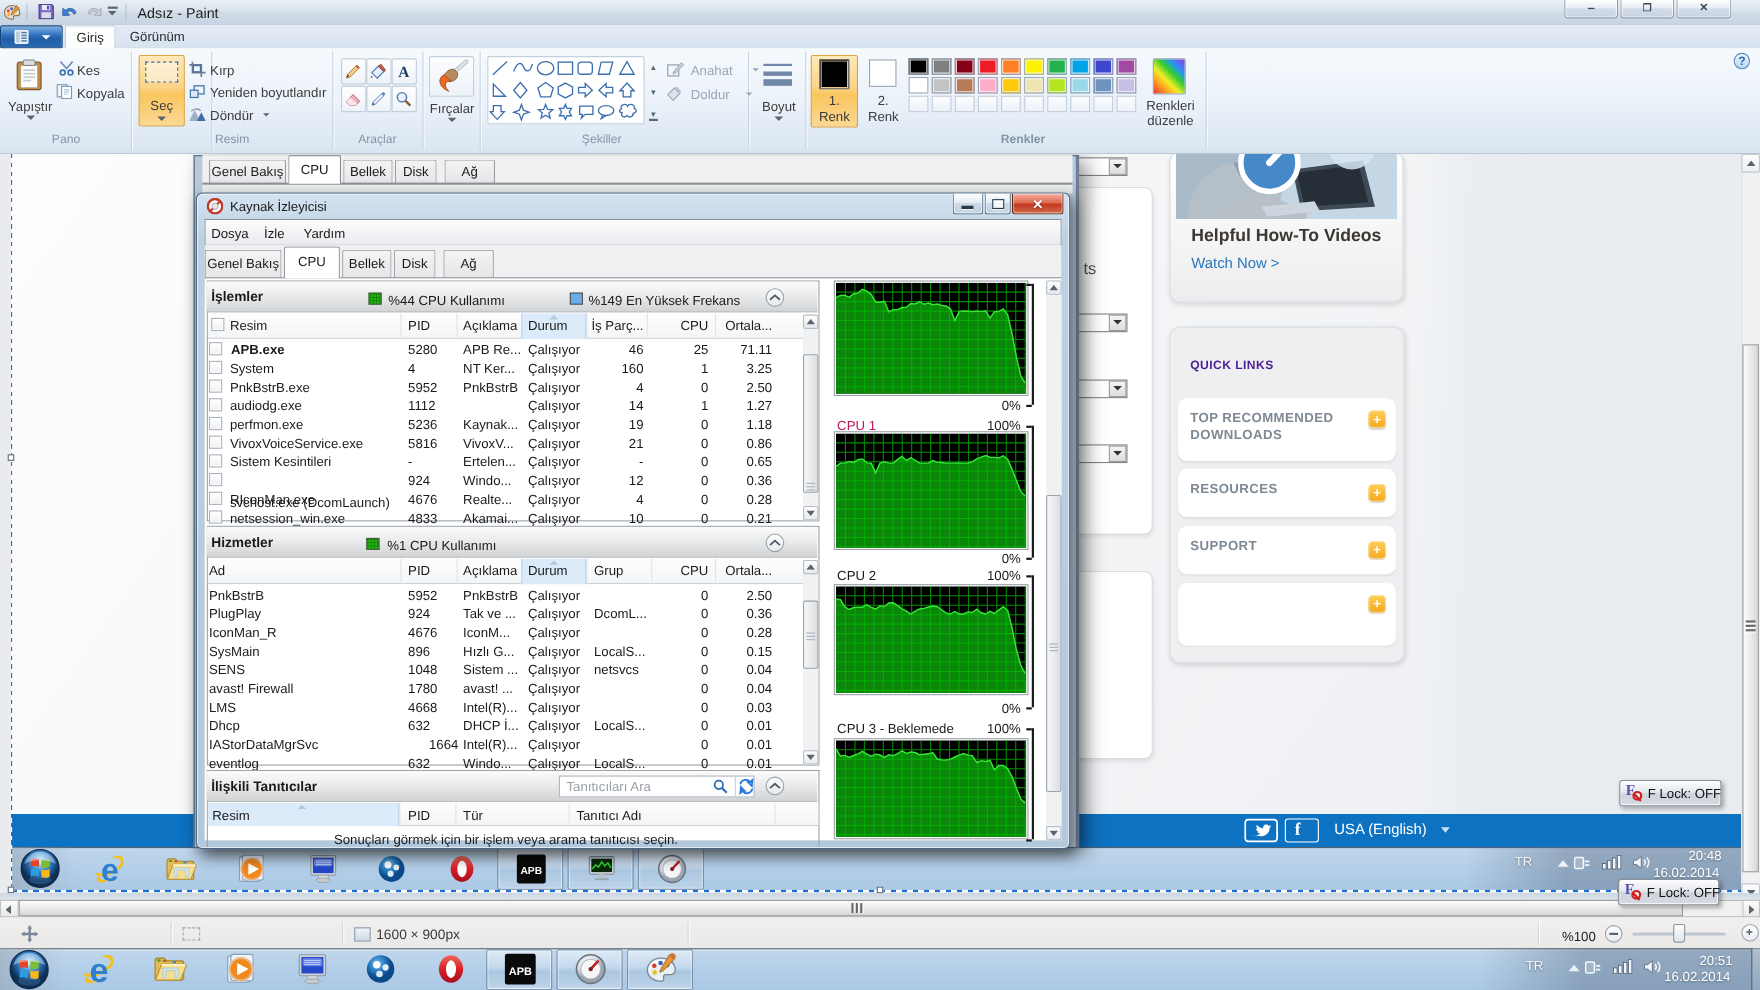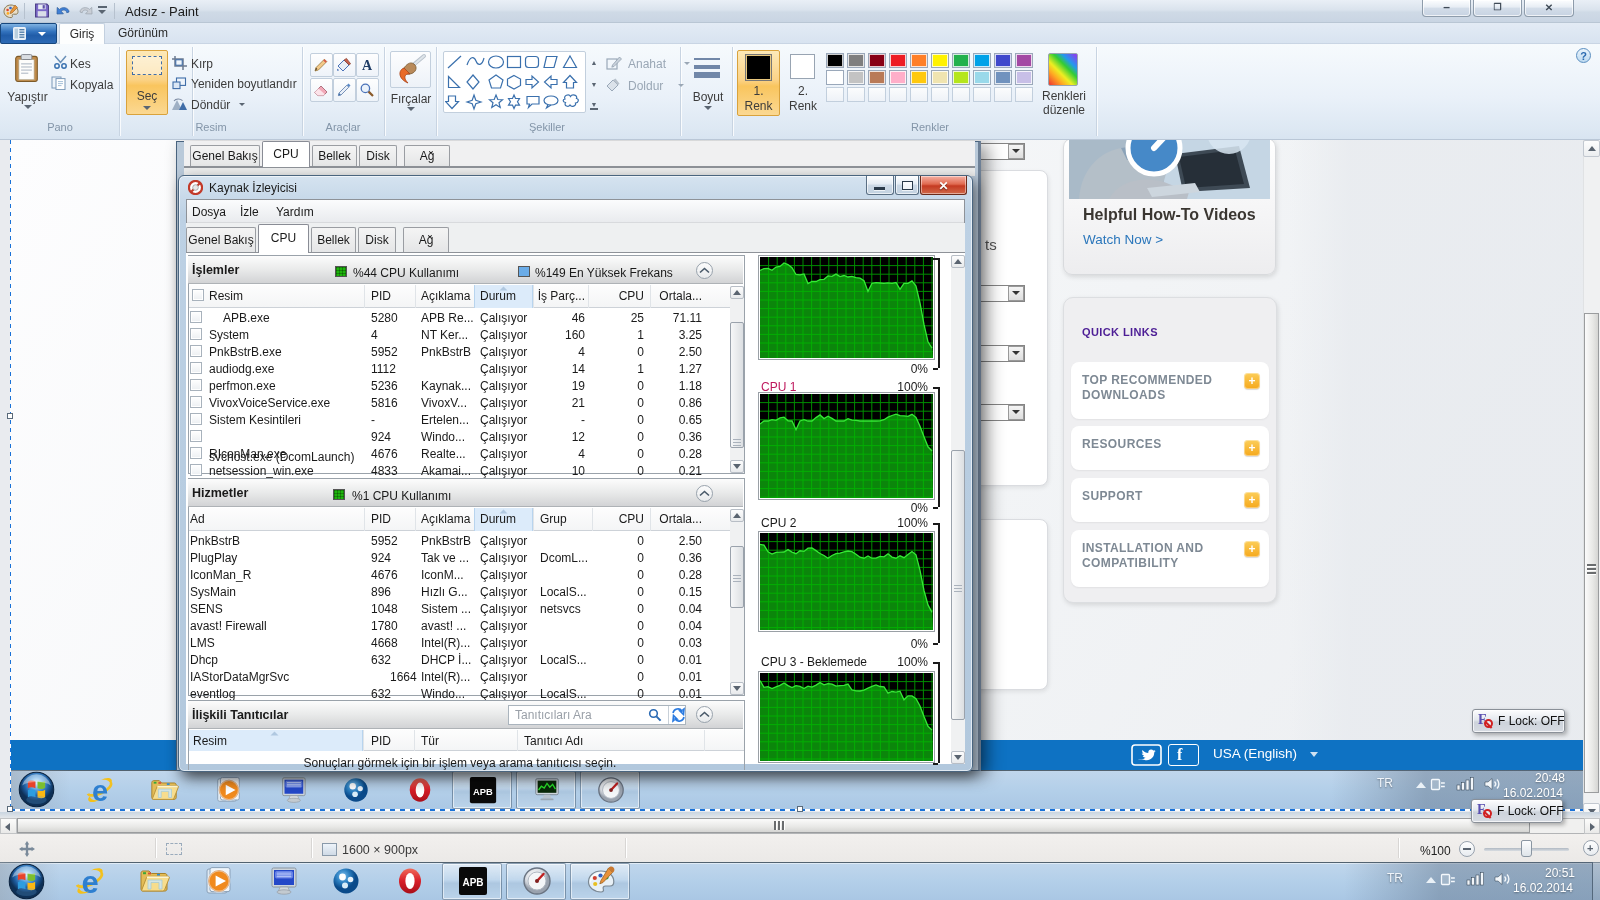--- a/index.html
+++ b/index.html
@@ -56,21 +56,21 @@
 <div style="left:302px;top:47px;width:1px;height:89px;background:#c8d4e2;box-shadow:1px 0 0 rgba(255,255,255,.8);"></div>
 <div style="left:384px;top:47px;width:1px;height:89px;background:#c8d4e2;box-shadow:1px 0 0 rgba(255,255,255,.8);"></div>
 <div style="left:436px;top:47px;width:1px;height:89px;background:#c8d4e2;box-shadow:1px 0 0 rgba(255,255,255,.8);"></div>
 <div style="left:680px;top:47px;width:1px;height:89px;background:#c8d4e2;box-shadow:1px 0 0 rgba(255,255,255,.8);"></div>
 <div style="left:732px;top:47px;width:1px;height:89px;background:#c8d4e2;box-shadow:1px 0 0 rgba(255,255,255,.8);"></div>
 <div style="left:1096px;top:47px;width:1px;height:89px;background:#c8d4e2;box-shadow:1px 0 0 rgba(255,255,255,.8);"></div>
 <div style="left:10px;top:121px;width:100px;height:12px;font-size:11px;color:#8395a8;text-align:center;">Pano</div>
 <div style="left:161px;top:121px;width:100px;height:12px;font-size:11px;color:#8395a8;text-align:center;">Resim</div>
 <div style="left:293px;top:121px;width:100px;height:12px;font-size:11px;color:#8395a8;text-align:center;">Araçlar</div>
 <div style="left:497px;top:121px;width:100px;height:12px;font-size:11px;color:#8395a8;text-align:center;">Şekiller</div>
-<div style="left:880px;top:121px;width:100px;height:12px;font-size:11px;color:#8395a8;text-align:center;">Renkler</div>
+<div style="left:880px;top:121px;width:100px;height:12px;font-size:11px;color:#8395a8;text-align:center;font-weight:bold;">Renkler</div>
 <svg style="left:13px;top:53px" width="27" height="31" viewBox="0 0 30 32">
 <rect x="3" y="2.5" width="24" height="28" rx="2.5" fill="#c08b4a" stroke="#7d5a28" stroke-width="1.2"></rect>
 <rect x="6.5" y="6" width="17" height="22.5" fill="#fdfdfb" stroke="#b0a284" stroke-width=".8"></rect>
 <rect x="9" y="0.5" width="12" height="5.5" rx="1.5" fill="#d9dde2" stroke="#7a7f88" stroke-width="1"></rect>
 <rect x="9" y="10" width="12" height="1.6" fill="#c3cad2"></rect>
     <rect x="9" y="13.5" width="12" height="1.6" fill="#c3cad2"></rect>
 <rect x="9" y="17" width="12" height="1.6" fill="#c3cad2"></rect>
     <rect x="9" y="20.5" width="8" height="1.6" fill="#c3cad2"></rect>
 </svg>
 <div style="left:0px;top:90px;width:55px;height:12px;font-size:12px;color:#3c3c3c;text-align:center;">Yapıştır</div>
@@ -291,21 +291,20 @@
 <div style="left:1061px;top:222px;width:198px;height:57px;background:#fff;border-radius:8px;box-shadow:0 1px 2px rgba(0,0,0,.06);"></div>
 <div style="left:1072px;top:233px;width:150px;height:41px;font-size:12px;font-weight:bold;color:#7e8994;letter-spacing:.4px;line-height:15px;">TOP RECOMMENDED<br>DOWNLOADS</div>
 <div style="left:1234px;top:233px;width:16px;height:16px;background:linear-gradient(#fcce5a,#f5a81c);border-radius:4px;color:#fff;font-size:12px;font-weight:bold;text-align:center;line-height:16px;box-shadow:inset 0 0 0 1px rgba(255,255,255,.4),0 1px 1px rgba(0,0,0,.15);">+</div>
 <div style="left:1061px;top:286px;width:198px;height:44px;background:#fff;border-radius:8px;box-shadow:0 1px 2px rgba(0,0,0,.06);"></div>
 <div style="left:1072px;top:297px;width:150px;height:28px;font-size:12px;font-weight:bold;color:#7e8994;letter-spacing:.4px;line-height:15px;">RESOURCES</div>
 <div style="left:1234px;top:300.0px;width:16px;height:16px;background:linear-gradient(#fcce5a,#f5a81c);border-radius:4px;color:#fff;font-size:12px;font-weight:bold;text-align:center;line-height:16px;box-shadow:inset 0 0 0 1px rgba(255,255,255,.4),0 1px 1px rgba(0,0,0,.15);">+</div>
 <div style="left:1061px;top:338px;width:198px;height:44px;background:#fff;border-radius:8px;box-shadow:0 1px 2px rgba(0,0,0,.06);"></div>
 <div style="left:1072px;top:349px;width:150px;height:28px;font-size:12px;font-weight:bold;color:#7e8994;letter-spacing:.4px;line-height:15px;">SUPPORT</div>
 <div style="left:1234px;top:352.0px;width:16px;height:16px;background:linear-gradient(#fcce5a,#f5a81c);border-radius:4px;color:#fff;font-size:12px;font-weight:bold;text-align:center;line-height:16px;box-shadow:inset 0 0 0 1px rgba(255,255,255,.4),0 1px 1px rgba(0,0,0,.15);">+</div>
 <div style="left:1061px;top:390px;width:198px;height:57px;background:#fff;border-radius:8px;box-shadow:0 1px 2px rgba(0,0,0,.06);"></div>
-<div style="left:1072px;top:401px;width:150px;height:41px;font-size:12px;font-weight:bold;color:#7e8994;letter-spacing:.4px;line-height:15px;">INSTALLATION AND<br>COMPATIBILITY</div>
 <div style="left:1234px;top:401px;width:16px;height:16px;background:linear-gradient(#fcce5a,#f5a81c);border-radius:4px;color:#fff;font-size:12px;font-weight:bold;text-align:center;line-height:16px;box-shadow:inset 0 0 0 1px rgba(255,255,255,.4),0 1px 1px rgba(0,0,0,.15);">+</div>
 <div style="left:1280px;top:0px;width:293px;height:600px;background:linear-gradient(90deg,rgba(232,235,239,0),rgba(232,235,239,.85) 60px,rgba(232,235,239,.85));"></div>
 <div style="left:0px;top:600px;width:1573px;height:31px;background:#0e72c3;left:0;"></div>
 <svg style="left:1121px;top:604px" width="31" height="22" viewBox="0 0 31 22">
 <rect x="1" y="1" width="29" height="20" rx="3" fill="none" stroke="#fff" stroke-width="1.6"></rect>
 <path d="M7 15.5 C9 16 12.5 15.8 14.5 13.5 C13 13.6 12 12.8 11.7 12 C12.3 12.1 12.9 12 13.2 11.8 C11.7 11.4 10.9 10.5 10.8 9.3 C11.3 9.5 11.9 9.7 12.4 9.6 C11.2 8.7 10.8 7.2 11.5 6.1 C13 7.9 15 9 17.3 9.1 C16.9 7.3 18.3 5.6 20.1 5.6 C21 5.6 21.8 6 22.3 6.6 C23 6.5 23.7 6.2 24.3 5.9 C24.1 6.6 23.6 7.2 23 7.6 C23.6 7.5 24.2 7.3 24.7 7.1 C24.3 7.7 23.8 8.2 23.2 8.6 C23.4 12.6 20.2 16.2 15.7 16.2 C14.2 16.2 12.8 15.8 7 15.5 Z" fill="#fff"></path>
 </svg>
 <div style="left:1158px;top:604px;width:31px;height:22px;border:1.6px solid #fff;border-radius:3px;"></div>
 <div style="left:1167px;top:606px;width:20px;height:18px;font-size:16px;font-weight:bold;color:#fff;font-family:'Liberation Serif',serif;">f</div>
 <div style="left:1203px;top:606px;width:120px;height:16px;font-size:13.5px;color:#fff;">USA (English)</div>
@@ -515,21 +514,21 @@
     </svg>
 <div style="left:199px;top:149px;width:90px;height:13px;font-size:12px;color:#1a1a1a;">Resim</div>
 <div style="left:361px;top:149px;width:90px;height:13px;font-size:12px;color:#1a1a1a;">PID</div>
 <div style="left:411px;top:149px;width:90px;height:13px;font-size:12px;color:#1a1a1a;">Açıklama</div>
 <div style="left:470px;top:149px;width:90px;height:13px;font-size:12px;color:#1a1a1a;">Durum</div>
 <div style="left:505px;top:149px;width:70px;height:13px;font-size:12px;color:#1a1a1a;text-align:right;">İş Parç...</div>
 <div style="left:564px;top:149px;width:70px;height:13px;font-size:12px;color:#1a1a1a;text-align:right;">CPU</div>
 <div style="left:622px;top:149px;width:70px;height:13px;font-size:12px;color:#1a1a1a;text-align:right;">Ortala...</div>
 <div style="left:182px;top:149px;width:12px;height:12px;background:linear-gradient(#fff,#eceff2);border:1px solid #a8b2bc;box-shadow:inset 0 0 0 1px #fff;"></div>
 <div style="left:180px;top:171px;width:12px;height:12px;background:linear-gradient(#fff,#eceff2);border:1px solid #a8b2bc;box-shadow:inset 0 0 0 1px #fff;"></div>
-<div style="left:213px;top:171px;width:150px;height:13px;font-size:12px;color:#1a1a1a;">APB.exe</div>
+<div style="left:200px;top:171px;width:150px;height:13px;font-size:12px;color:#1a1a1a;font-weight:bold;">APB.exe</div>
 <div style="left:361px;top:171px;width:45px;height:13px;font-size:12px;color:#1a1a1a;">5280</div>
 <div style="left:411px;top:171px;width:56px;height:13px;font-size:12px;color:#1a1a1a;">APB Re...</div>
 <div style="left:470px;top:171px;width:52px;height:13px;font-size:12px;color:#1a1a1a;">Çalışıyor</div>
 <div style="left:505px;top:171px;width:70px;height:13px;font-size:12px;color:#1a1a1a;text-align:right;">46</div>
 <div style="left:564px;top:171px;width:70px;height:13px;font-size:12px;color:#1a1a1a;text-align:right;">25</div>
 <div style="left:622px;top:171px;width:70px;height:13px;font-size:12px;color:#1a1a1a;text-align:right;">71.11</div>
 <div style="left:180px;top:188px;width:12px;height:12px;background:linear-gradient(#fff,#eceff2);border:1px solid #a8b2bc;box-shadow:inset 0 0 0 1px #fff;"></div>
 <div style="left:199px;top:188px;width:150px;height:13px;font-size:12px;color:#1a1a1a;">System</div>
 <div style="left:361px;top:188px;width:45px;height:13px;font-size:12px;color:#1a1a1a;">4</div>
 <div style="left:411px;top:188px;width:56px;height:13px;font-size:12px;color:#1a1a1a;">NT Ker...</div>

